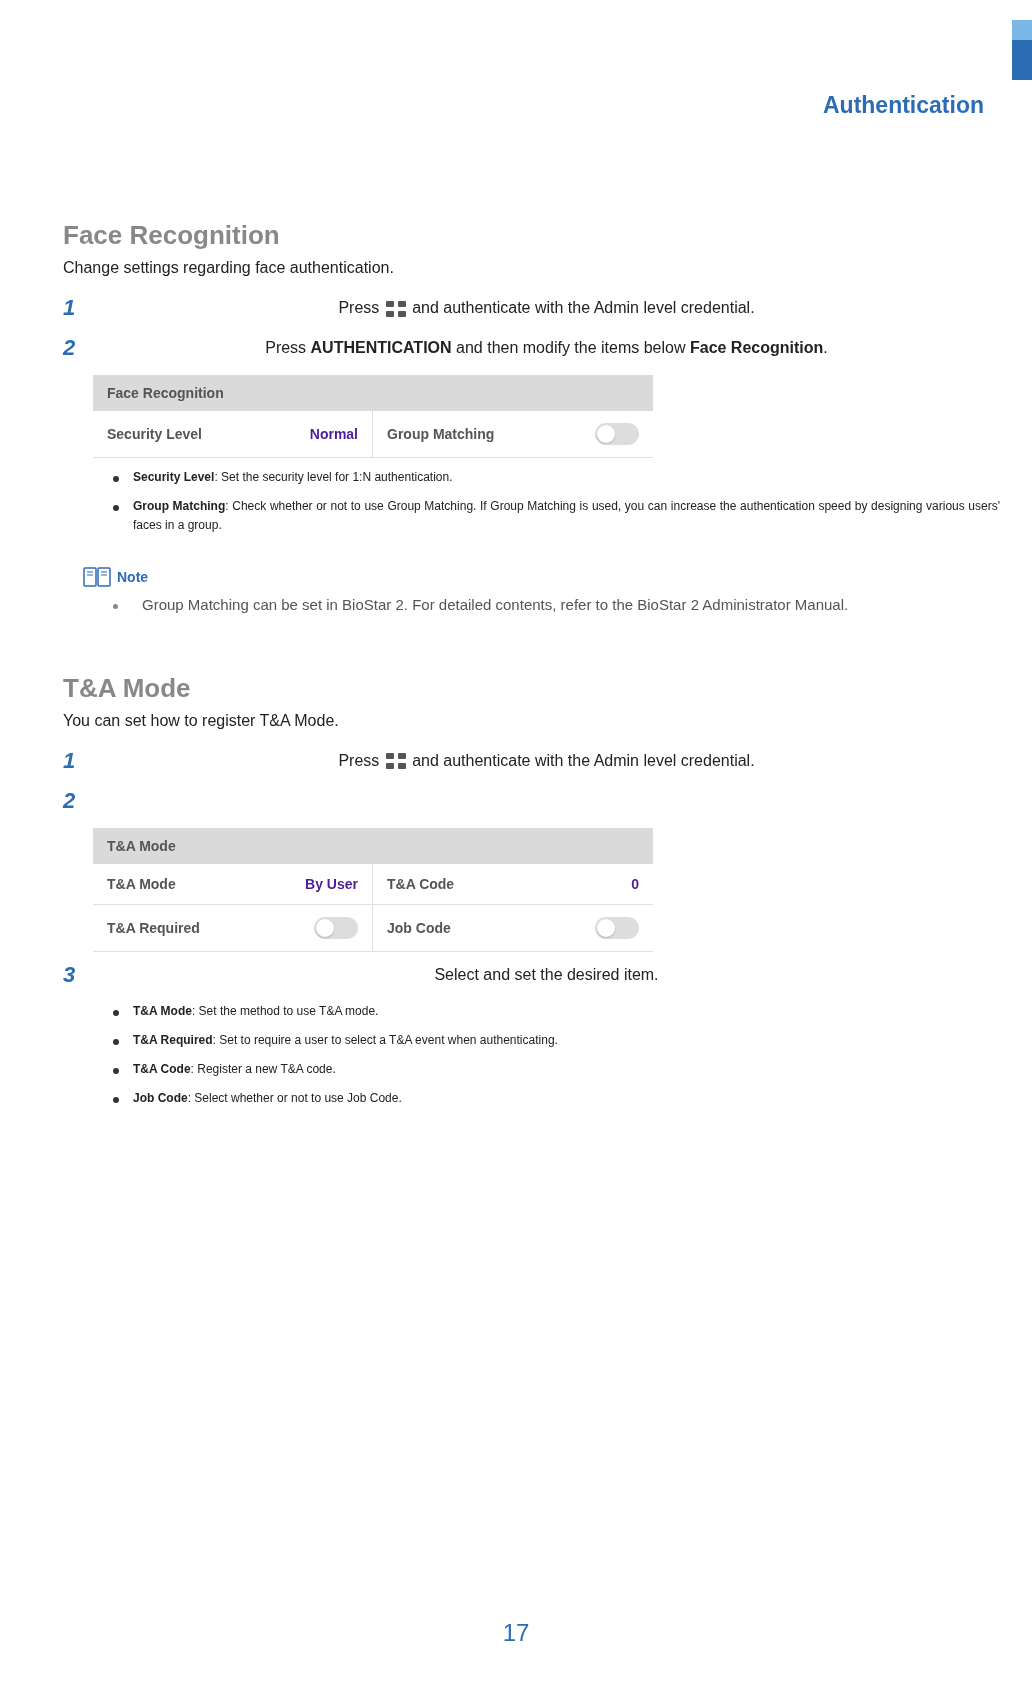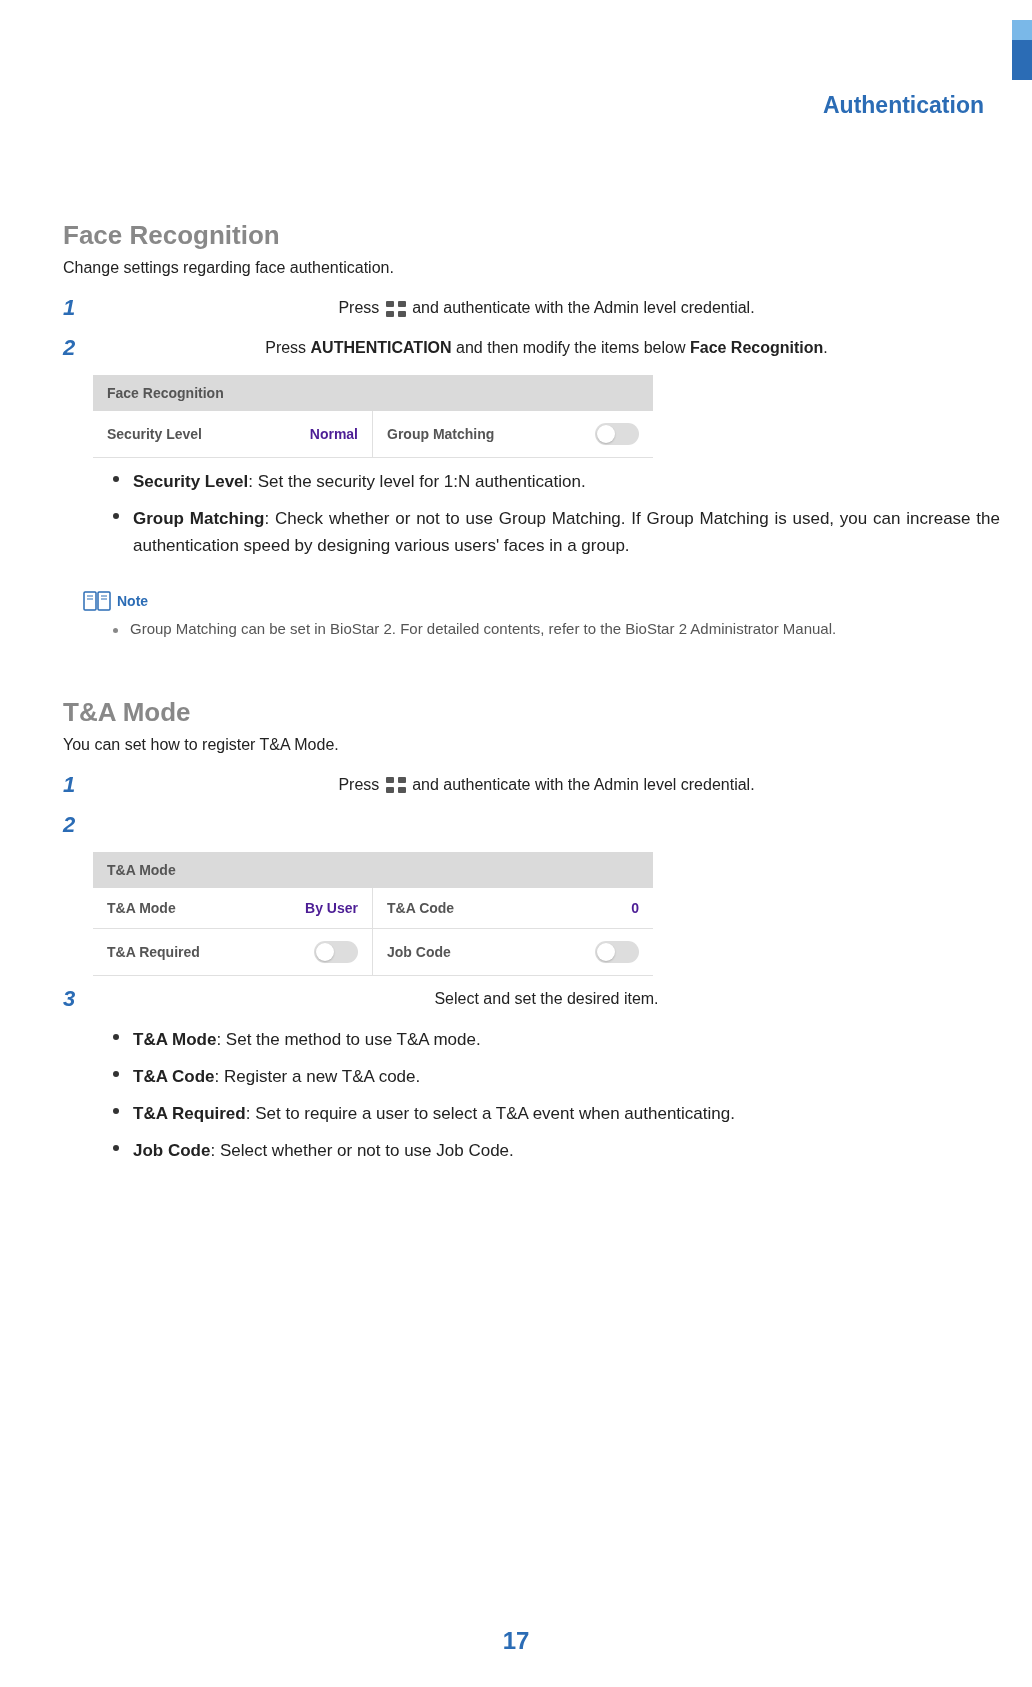--- a/index.html
+++ b/index.html
@@ -154,21 +154,21 @@
     }
     .bullet-list {
       margin-left: 50px;
       margin-top: 6px;
       margin-bottom: 20px;
     }
     .bullet-item {
       display: flex;
       align-items: flex-start;
       margin-bottom: 10px;
-      font-size: 17px;
+      font-size: 12px;
       color: #222;
       line-height: 1.6;
     }
     .bullet-dot {
       width: 6px;
       height: 6px;
       background: #333;
       border-radius: 50%;
       margin-right: 14px;
       margin-top: 8px;
@@ -202,38 +202,39 @@
       color: #2b6cb5;
       font-weight: bold;
       font-size: 14px;
     }
     .note-bullet {
       display: flex;
       align-items: flex-start;
       margin-left: 30px;
       font-size: 15px;
       color: #555;
+      gap: 12px;
     }
     .note-dot {
       width: 5px;
       height: 5px;
       background: #888;
       border-radius: 50%;
       margin-right: 12px;
       margin-top: 8px;
       flex-shrink: 0;
     }
     .page-num {
       position: absolute;
-      bottom: 32px;
+      bottom: 40px;
       left: 50%;
       transform: translateX(-50%);
       color: #2b6cb5;
       font-size: 24px;
-      font-weight: bold;
+      font-weight: normal;
     }
     .section2 {
       margin-top: 60px;
     }
   </style>
 </head>
 <body>
 
 <div class="top-tab"></div>
 <div class="top-tab-inner"></div>
@@ -353,25 +354,25 @@
       <div class="step-text">Select and set the desired item.</div>
     </div>
 
     <div class="bullet-list">
       <div class="bullet-item">
         <div class="bullet-dot"></div>
         <div class="bullet-text"><span class="bullet-bold">T&amp;A Mode</span><span>: Set the method to use T&amp;A mode.</span></div>
       </div>
       <div class="bullet-item">
         <div class="bullet-dot"></div>
+        <div class="bullet-text"><span class="bullet-bold">T&amp;A Required</span><span>: Set to require a user to select a T&amp;A event when authenticating.</span></div>
+      </div>
+      <div class="bullet-item">
+        <div class="bullet-dot"></div>
         <div class="bullet-text"><span class="bullet-bold">T&amp;A Code</span><span>: Register a new T&amp;A code.</span></div>
-      </div>
-      <div class="bullet-item">
-        <div class="bullet-dot"></div>
-        <div class="bullet-text"><span class="bullet-bold">T&amp;A Required</span><span>: Set to require a user to select a T&amp;A event when authenticating.</span></div>
       </div>
       <div class="bullet-item">
         <div class="bullet-dot"></div>
         <div class="bullet-text"><span class="bullet-bold">Job Code</span><span>: Select whether or not to use Job Code.</span></div>
       </div>
     </div>
   </div>
 </div>
 
 <div class="page-num">17</div>

